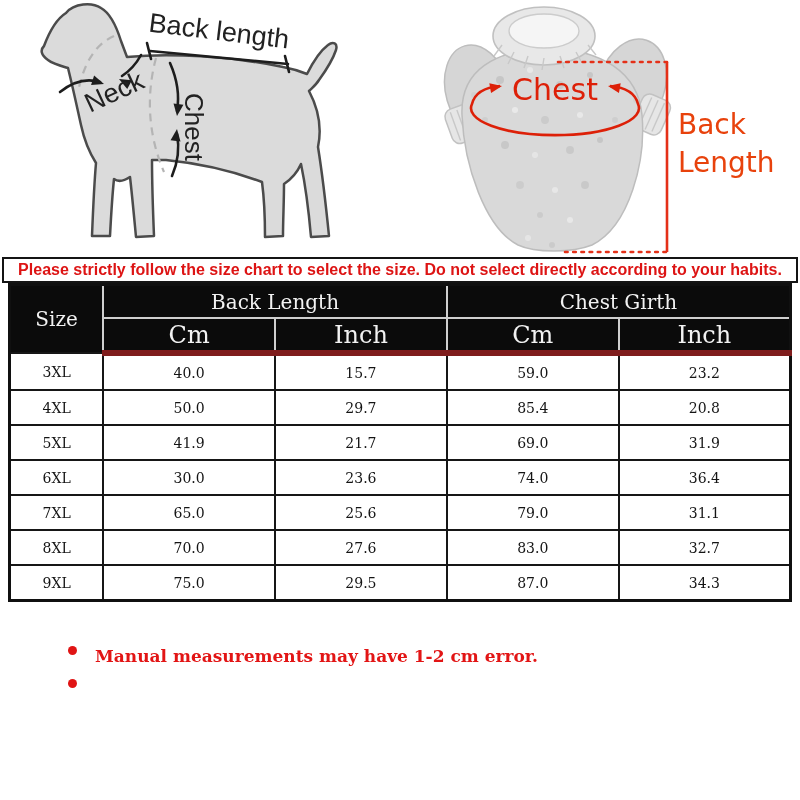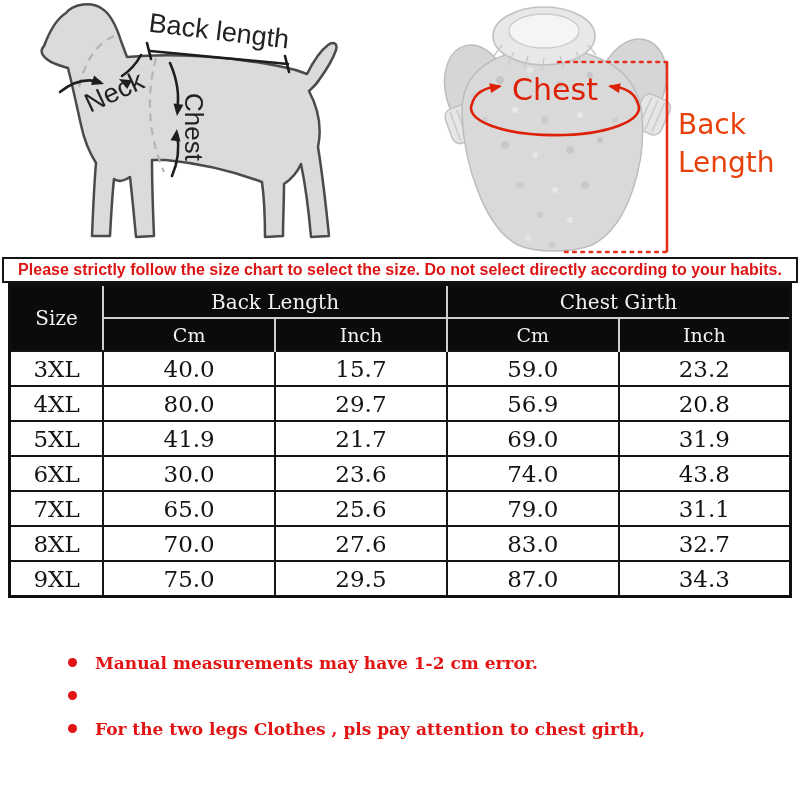--- a/index.html
+++ b/index.html
@@ -28,30 +28,30 @@
     position:absolute;top:283px;left:8px;width:784px;
     border-collapse:collapse;table-layout:fixed;
     border:3px solid #101010;
     font-family:"DejaVu Serif","Liberation Serif",serif;
     padding-left:44px;
   }
   table.size-chart th{
     background:#0b0b0b;color:#f2f2f2;font-weight:normal;
     border:2px solid #cfcfcf;height:29px;font-size:20px;
   }
-  table.size-chart th.sub{font-size:19px;border-bottom:1px solid #7f1d1d;}
+  table.size-chart th.sub{font-size:24px;border-bottom:6px solid #7f1d1d;}
   table.size-chart th.size-col{border-bottom:2px solid #161616;}
   table.size-chart td{
     border:2px solid #161616;height:31px;text-align:center;
-    color:#141414;font-size:23px;background:#fff;
+    color:#141414;font-size:14px;background:#fff;
   }
 
   
   .notes{position:absolute;top:646px;left:68px;width:700px;}
-  .note-item{display:flex;align-items:center;height:33px;}
+  .note-item{display:flex;height:33px;}
   .note-bullet{
     width:9px;height:9px;border-radius:50%;background:#e01414;
     margin-right:18px;flex:0 0 auto;
   }
   .note-item.continuation .note-bullet{visibility:hidden;}
   .note-text{
     font-family:"DejaVu Serif","Liberation Serif",serif;
     font-weight:bold;font-size:17px;color:#e21515;white-space:nowrap;
   }
 </style>
@@ -205,38 +205,38 @@
   <tbody>
     <tr>
       <td>3XL</td>
       <td>40.0</td>
       <td>15.7</td>
       <td>59.0</td>
       <td>23.2</td>
     </tr>
     <tr>
       <td>4XL</td>
-      <td>80.0</td>
+      <td>50.0</td>
       <td>29.7</td>
-      <td>56.9</td>
+      <td>85.4</td>
       <td>20.8</td>
     </tr>
     <tr>
       <td>5XL</td>
       <td>41.9</td>
       <td>21.7</td>
       <td>69.0</td>
       <td>31.9</td>
     </tr>
     <tr>
       <td>6XL</td>
       <td>30.0</td>
       <td>23.6</td>
       <td>74.0</td>
-      <td>43.8</td>
+      <td>36.4</td>
     </tr>
     <tr>
       <td>7XL</td>
       <td>65.0</td>
       <td>25.6</td>
       <td>79.0</td>
       <td>31.1</td>
     </tr>
     <tr>
       <td>8XL</td>
@@ -256,17 +256,13 @@
 </table>
 
 <div class="notes">
   <div class="note-item">
     <span class="note-bullet"></span>
     <span class="note-text">Manual measurements may have 1-2 cm error.</span>
   </div>
   <div class="note-item">
     <span class="note-bullet"></span>
   </div>
-  <div class="note-item">
-    <span class="note-bullet"></span>
-    <span class="note-text">For the two legs Clothes , pls pay attention to chest girth,</span>
-  </div>
 </div>
 
 </body></html>

